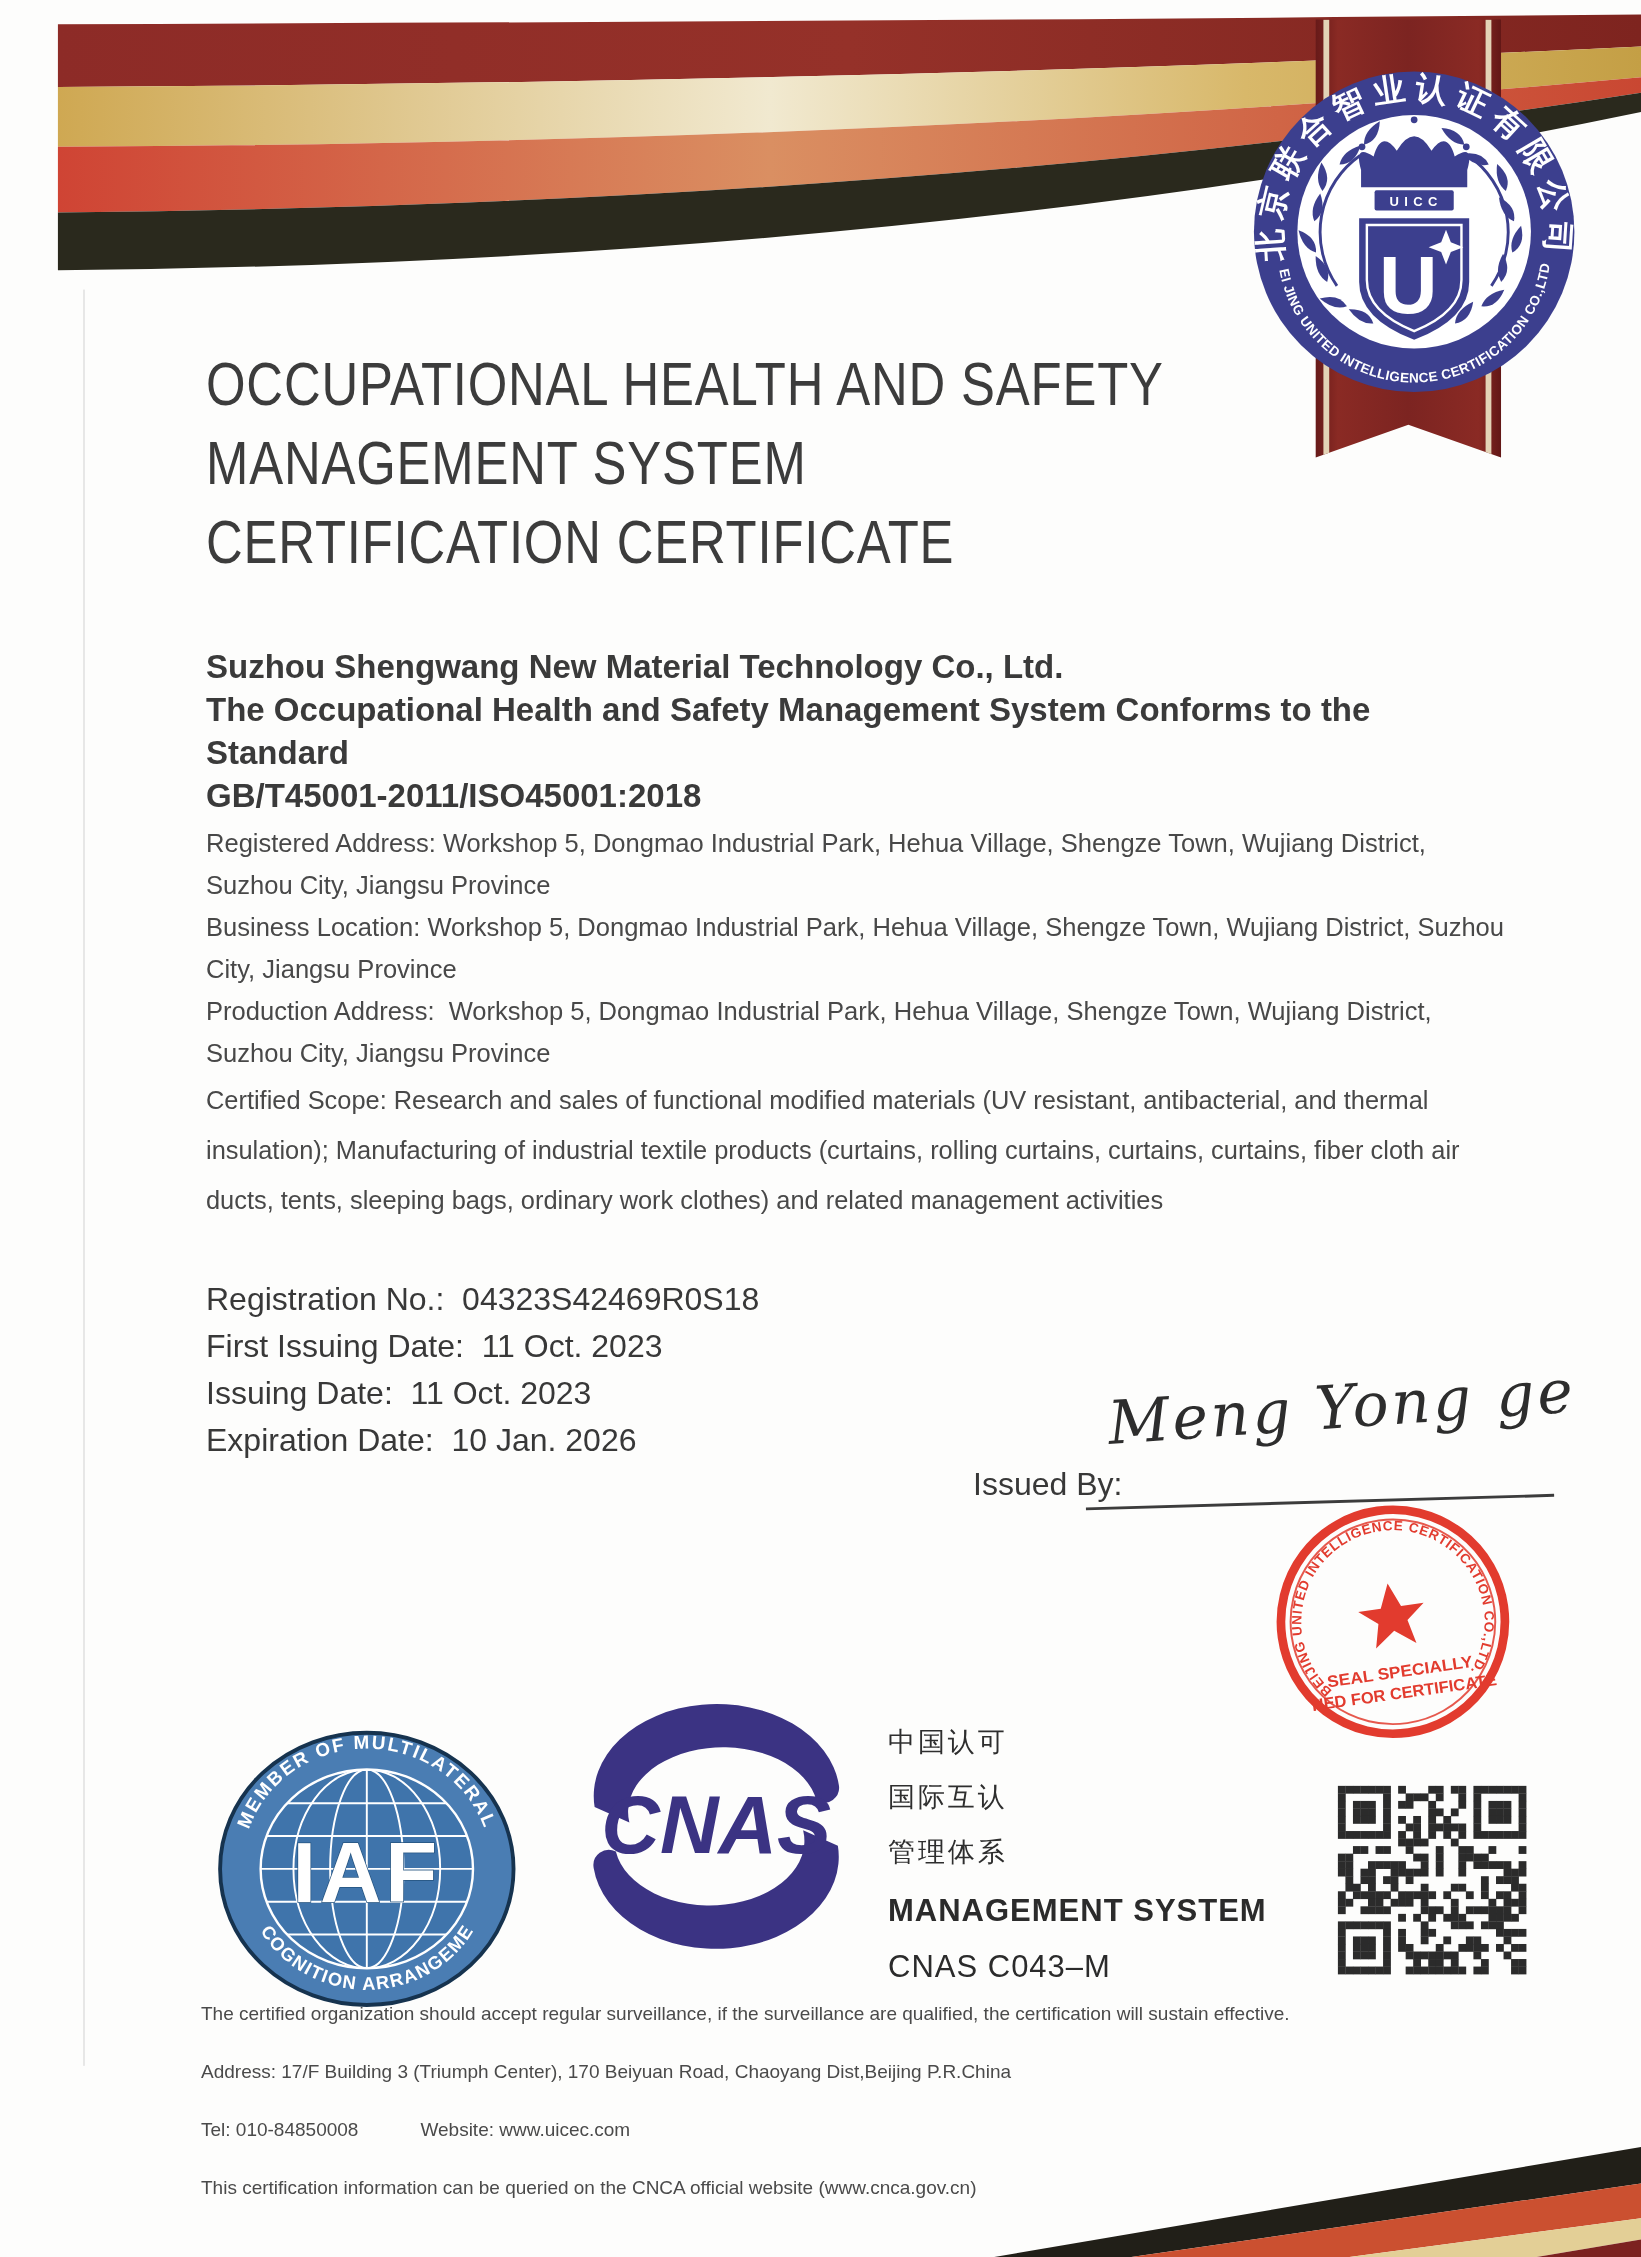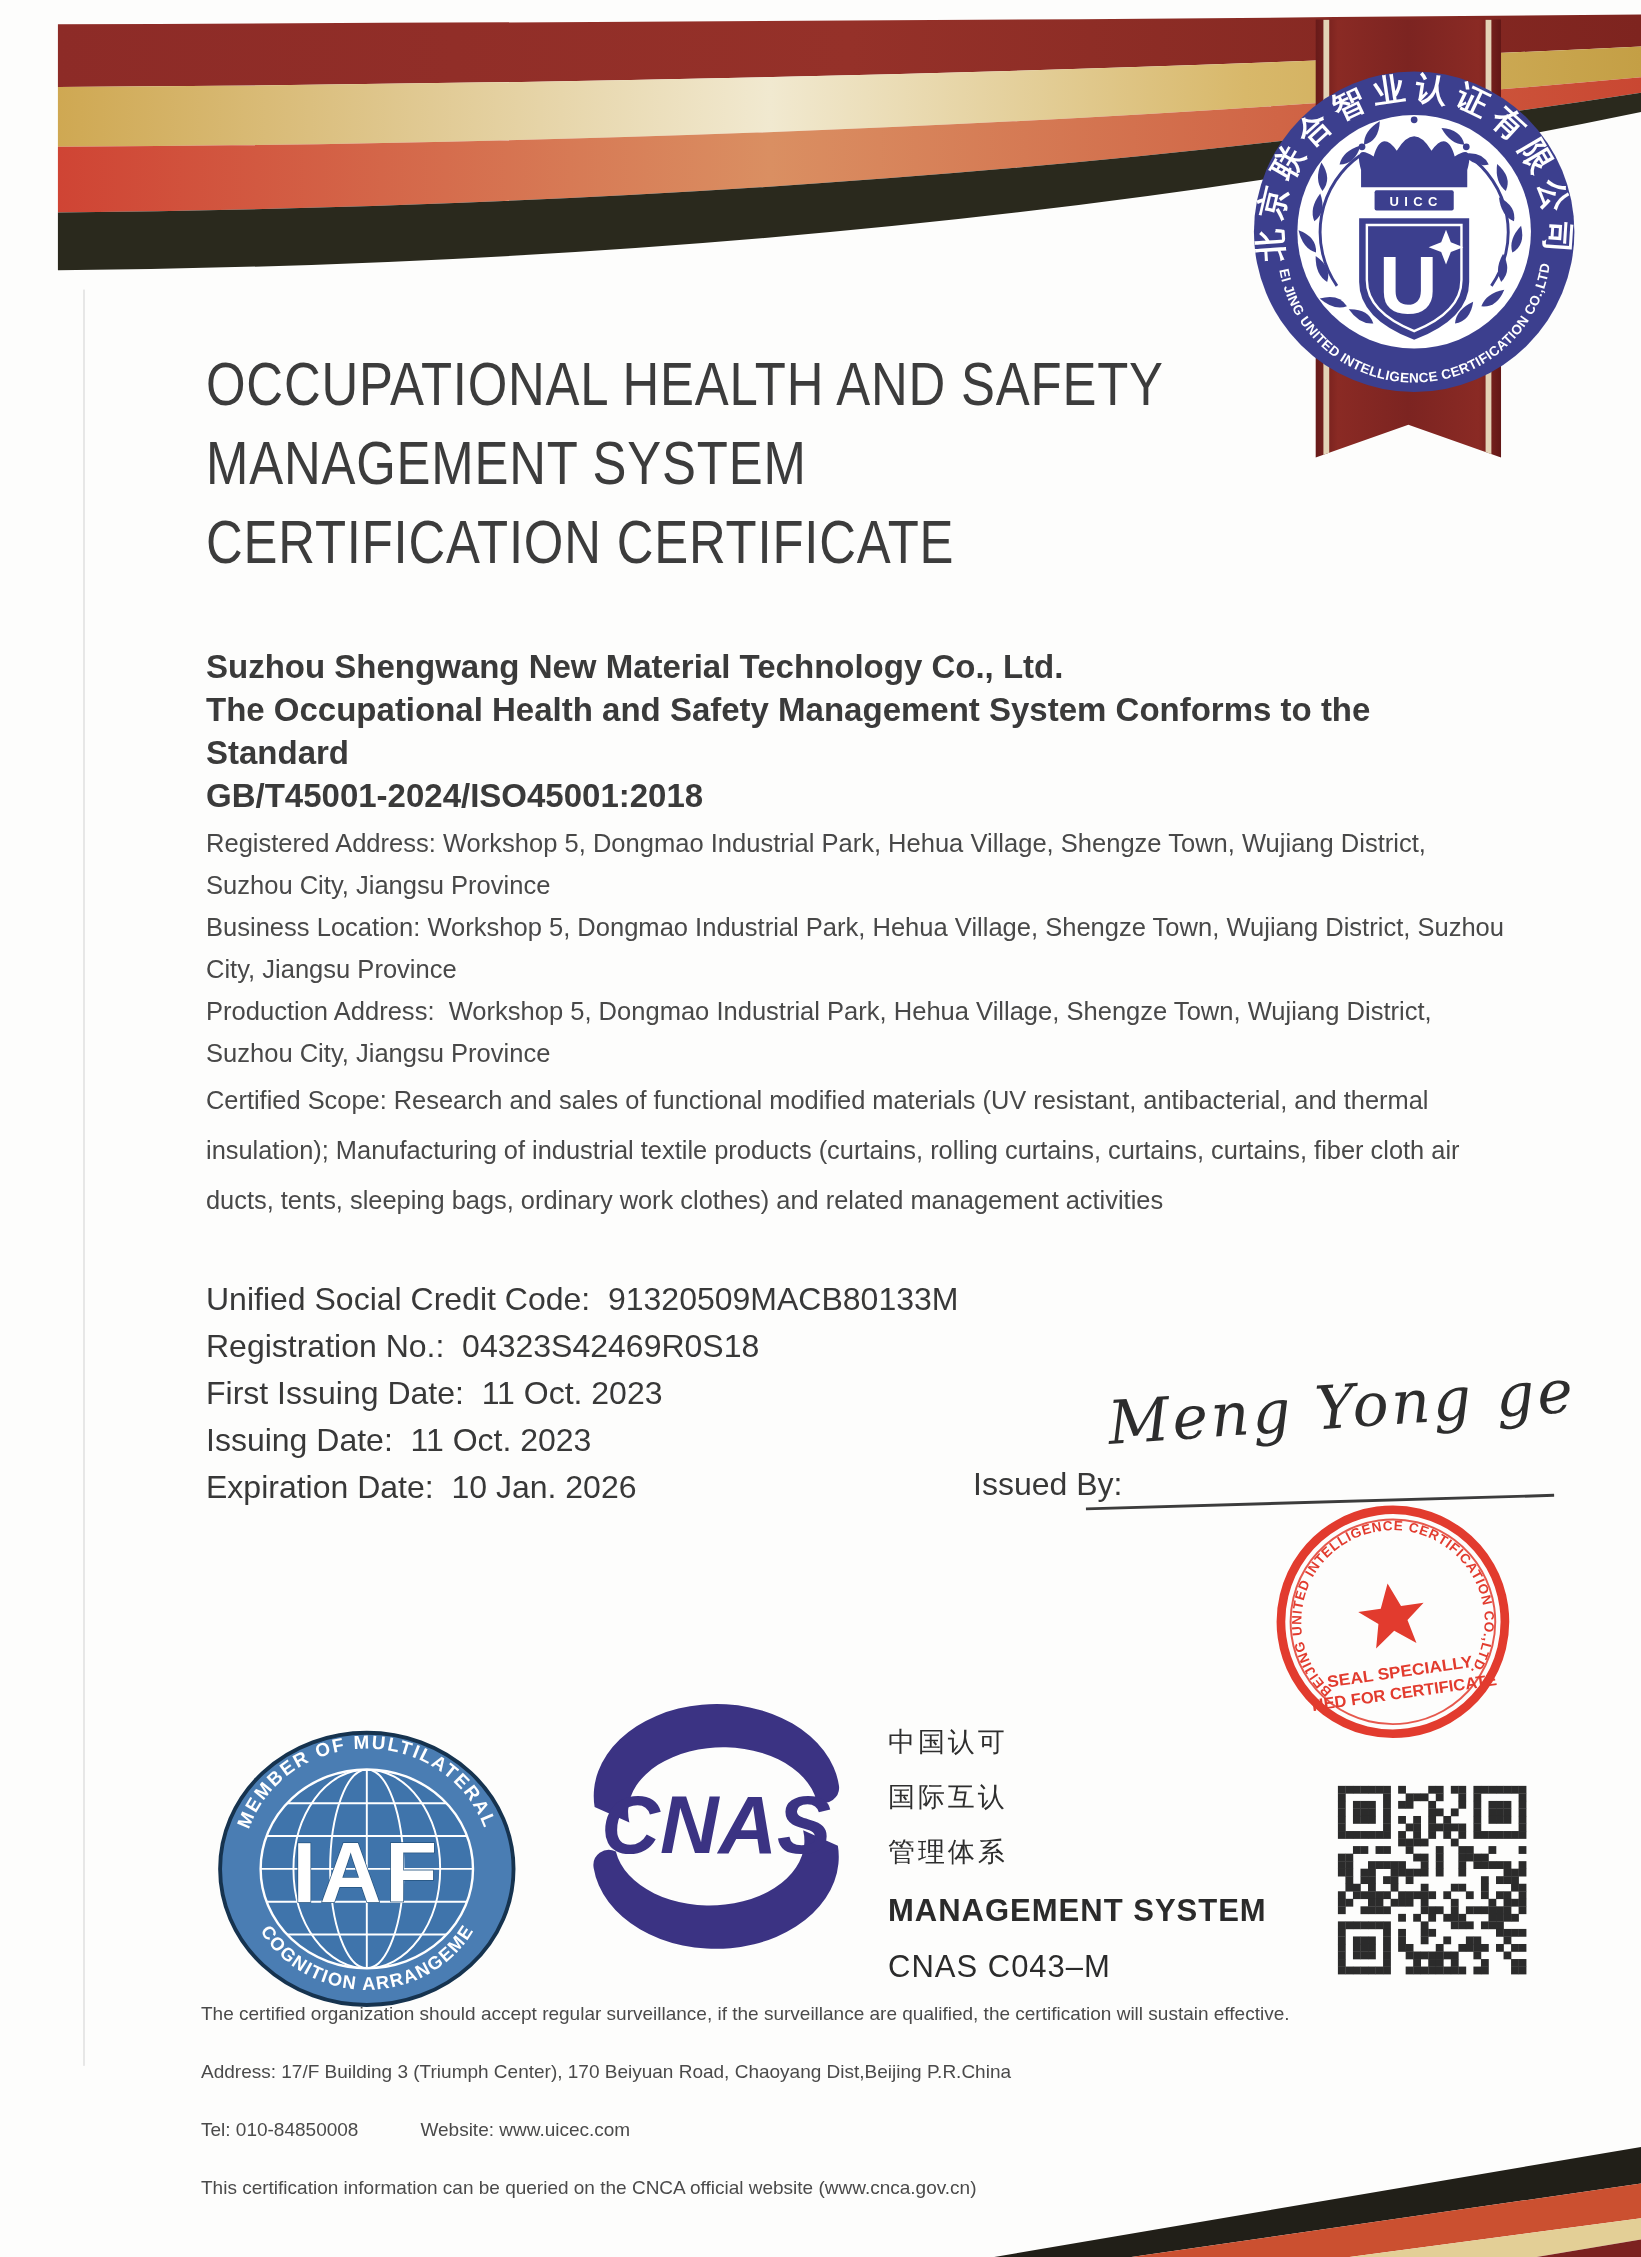--- a/index.html
+++ b/index.html
@@ -38,40 +38,39 @@
     <div id="title">
       <div class="line">OCCUPATIONAL HEALTH AND SAFETY</div>
       <div class="line">MANAGEMENT SYSTEM</div>
       <div class="line">CERTIFICATION CERTIFICATE</div>
     </div>
 
     <div id="company">
       <div class="line">Suzhou Shengwang New Material Technology Co., Ltd.</div>
       <div class="line">The Occupational Health and Safety Management System Conforms to the</div>
       <div class="line">Standard</div>
-      <div class="line">GB/T45001-2024/ISO45001:2018</div>
+      <div class="line">GB/T45001-2011/ISO45001:2018</div>
     </div>
 
     <div id="addresses">
       <div class="line">Registered Address: Workshop 5, Dongmao Industrial Park, Hehua Village, Shengze Town, Wujiang District,</div>
       <div class="line">Suzhou City, Jiangsu Province</div>
       <div class="line">Business Location: Workshop 5, Dongmao Industrial Park, Hehua Village, Shengze Town, Wujiang District, Suzhou</div>
       <div class="line">City, Jiangsu Province</div>
       <div class="line">Production Address:  Workshop 5, Dongmao Industrial Park, Hehua Village, Shengze Town, Wujiang District,</div>
       <div class="line">Suzhou City, Jiangsu Province</div>
     </div>
 
     <div id="scope">
       <div class="line">Certified Scope: Research and sales of functional modified materials (UV resistant, antibacterial, and thermal</div>
       <div class="line">insulation); Manufacturing of industrial textile products (curtains, rolling curtains, curtains, curtains, fiber cloth air</div>
       <div class="line">ducts, tents, sleeping bags, ordinary work clothes) and related management activities</div>
     </div>
 
     <div id="detailsBlock">
-      <div class="line">Unified Social Credit Code:  91320509MACB80133M</div>
       <div class="line">Registration No.:  04323S42469R0S18</div>
       <div class="line">First Issuing Date:  11 Oct. 2023</div>
       <div class="line">Issuing Date:  11 Oct. 2023</div>
       <div class="line">Expiration Date:  10 Jan. 2026</div>
     </div>
 
     <div id="issuedBy">Issued By:</div>
     <div id="signature">Meng Yong ge</div>
 
     <div id="accreditation">

